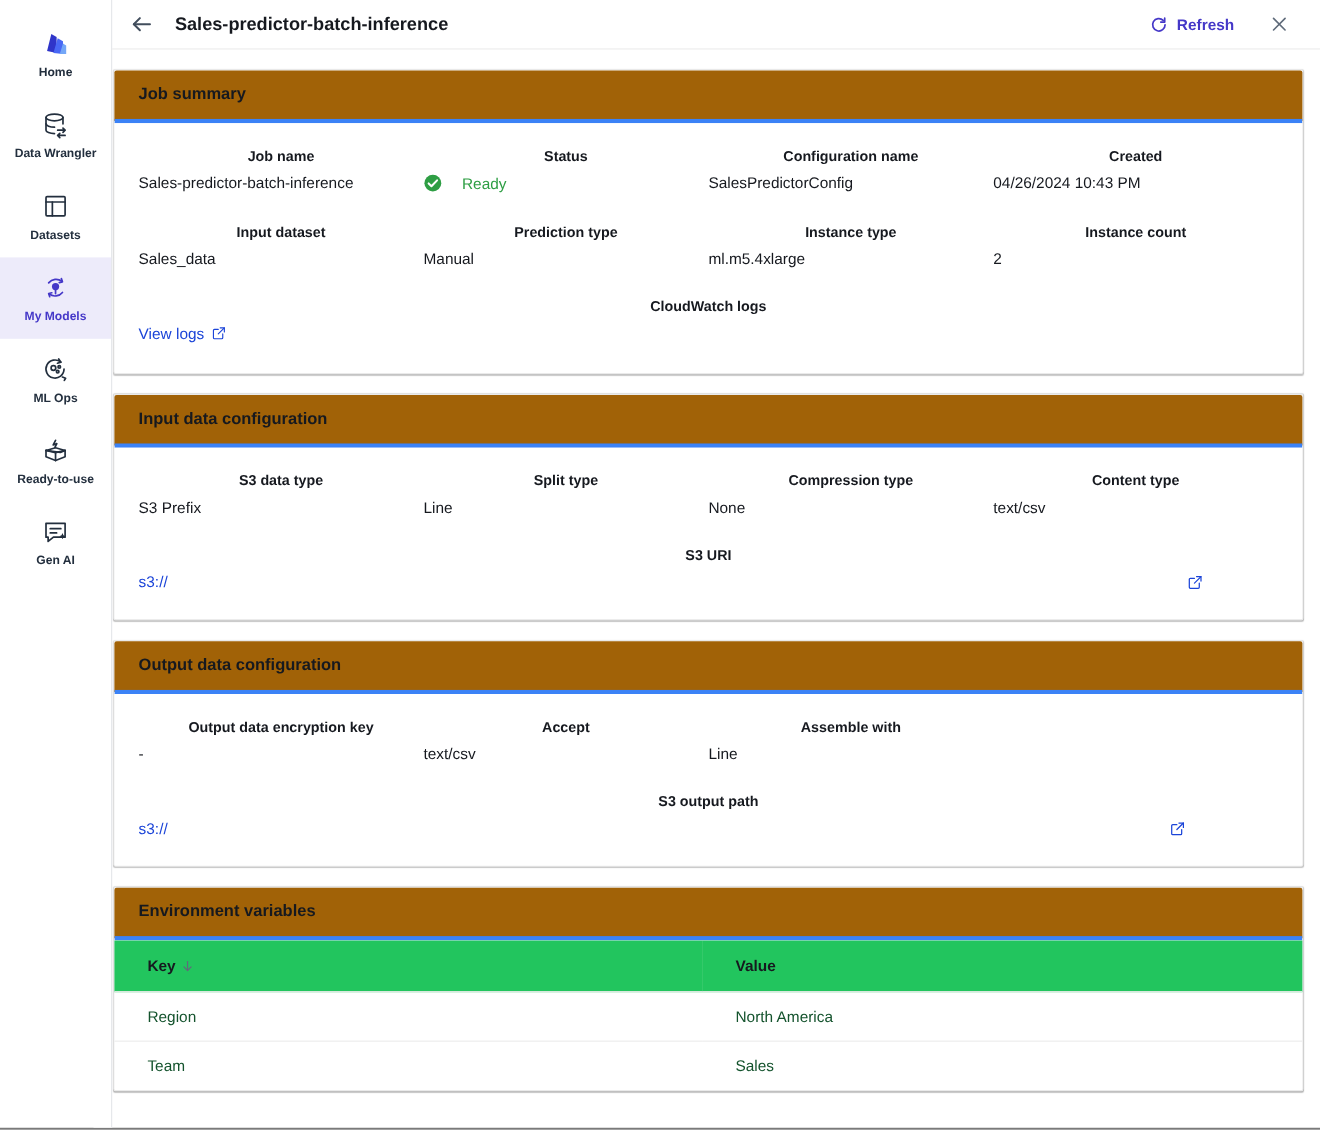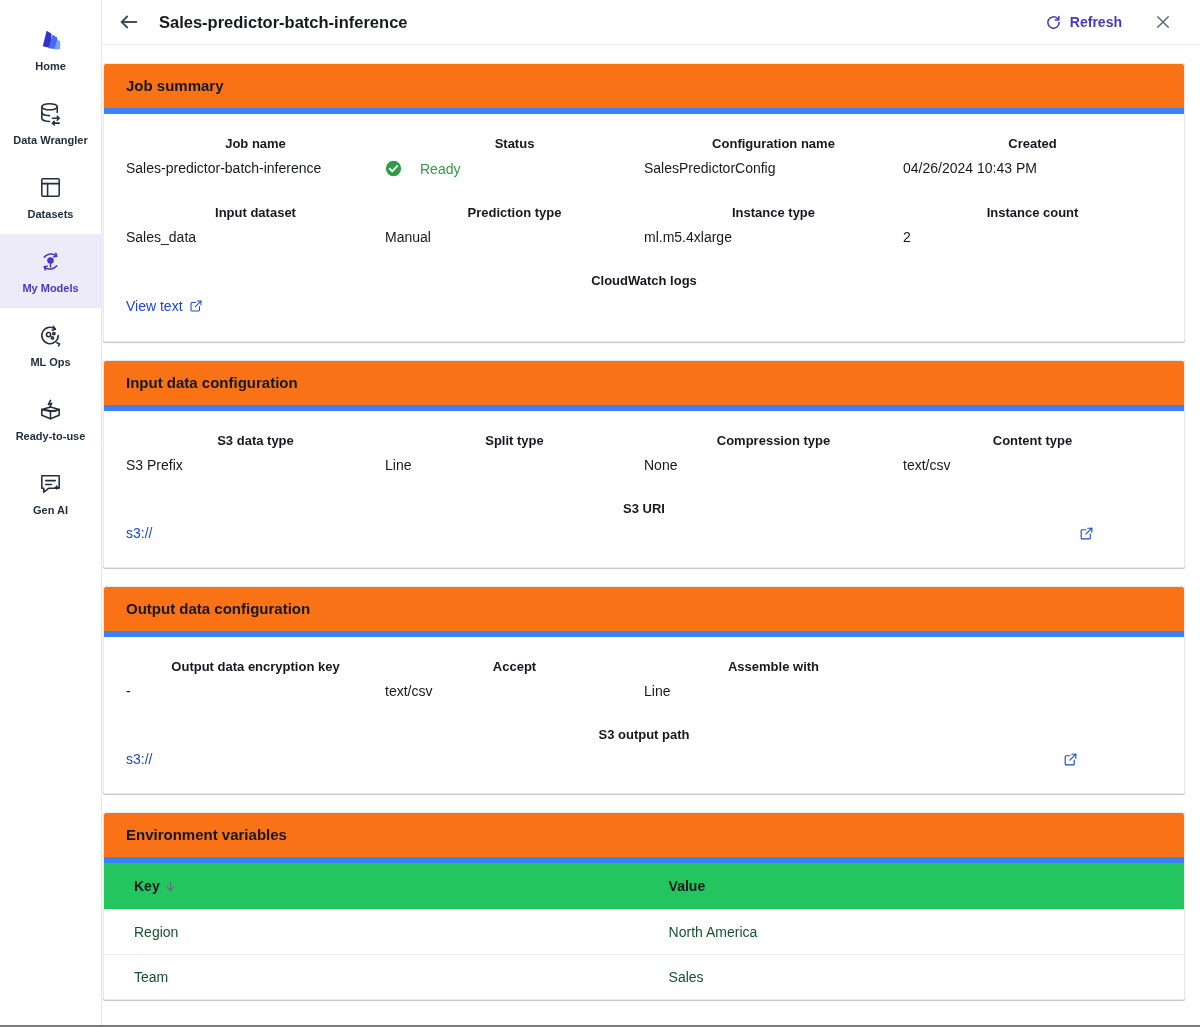--- a/index.html
+++ b/index.html
@@ -44,21 +44,21 @@
   .close-btn { width:26px; height:26px; display:flex; align-items:center; justify-content:center; cursor:pointer; }
   .close-btn svg { width:18px; height:18px; stroke:#5f6b7a; stroke-width:2; fill:none; stroke-linecap:round; }
   
   .content { padding:18px 15px 0 18px; }
   .card {
     background:#fff; border:1px solid #eaeaea; border-radius:2px;
     box-shadow:0 1px 1px rgba(0,0,0,0.22), 0 0 1px rgba(0,0,0,0.12);
     margin-bottom:18px;
   }
   .card-header {
-    background:#f97316; border-bottom:6px solid #3b82f6;
+    background:#a16207; border-bottom:4px solid #3b82f6;
     padding:13px 22px; border-radius:2px 2px 0 0;
   }
   .card-title { font-size:15px; font-weight:700; color:#16191f; }
   .card-body { padding:22px 22px 26px 22px; position:relative; }
   .field-grid { display:grid; grid-template-columns:repeat(4,1fr); row-gap:28px; }
   .field-label { font-size:13px; font-weight:700; color:#16191f; margin-bottom:9px;text-align:center; }
   .field-value { font-size:14px; color:#16191f; }
   .span4 { grid-column:1 / span 4; }
   .status-val { display:flex; align-items:center; gap:18px; font-size:14px; color:#2e9e44; }
   .status-val svg { width:17px; height:17px; }
@@ -222,21 +222,21 @@
             <div class="field-value">ml.m5.4xlarge</div>
           </div>
           <div>
             <div class="field-label">Instance count</div>
             <div class="field-value">2</div>
           </div>
 
           <div class="span4">
             <div class="field-label">CloudWatch logs</div>
             <a class="link">
-              <span>View text</span>
+              <span>View logs</span>
               <svg viewBox="0 0 24 24">
                 <path d="M18 13v6a1.5 1.5 0 0 1-1.5 1.5H5A1.5 1.5 0 0 1 3.5 19V7.5A1.5 1.5 0 0 1 5 6h6"></path>
                 <path d="M14 3.5h6.5V10"></path>
                 <path d="M20.5 3.5L11 13"></path>
               </svg>
             </a>
           </div>
         </div>
       </div>
     </section>

